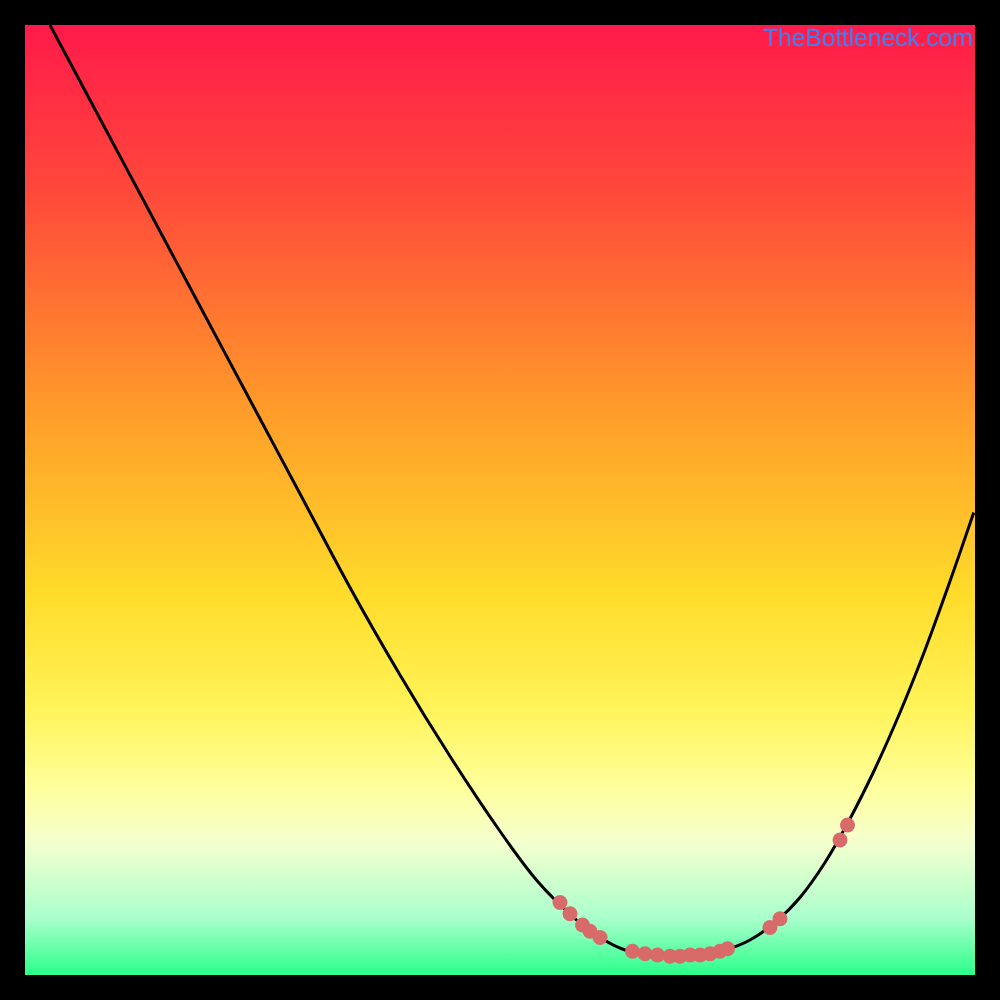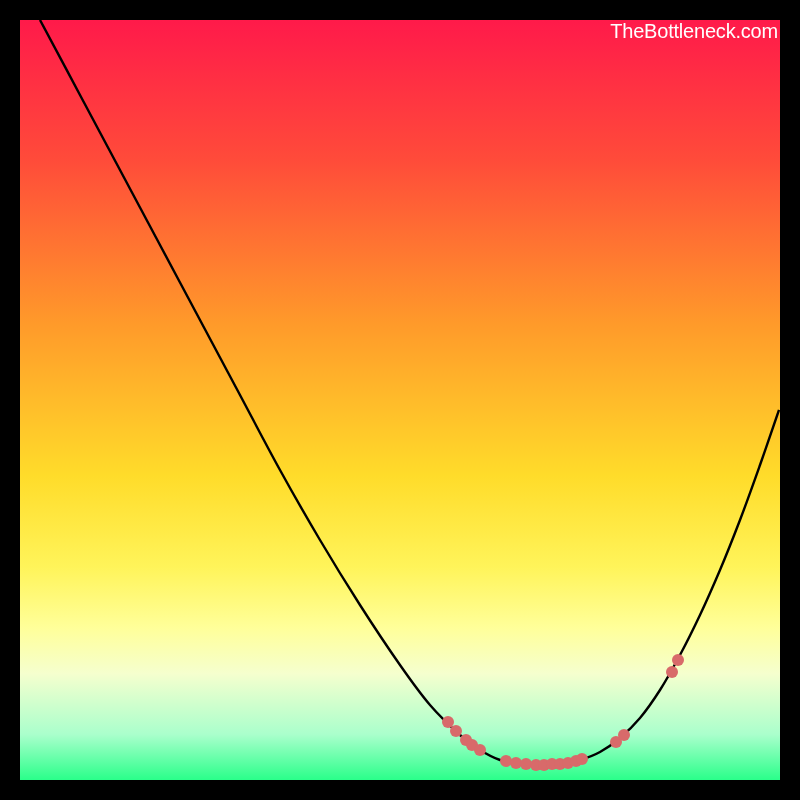--- a/index.html
+++ b/index.html
@@ -24,21 +24,21 @@
     top: 0;
     width: 760px;
     height: 760px;
   }
   .watermark {
     position: absolute;
     top: 0;
     right: 2px;
     font-family: Arial, Helvetica, sans-serif;
     font-size: 20px;
-    color: #ffffff;
+    color: #3b82f6;
     font-weight: 500;
     letter-spacing: -0.2px;
   }
   svg {
     display: block;
   }
 </style>
 </head>
 <body>
 

